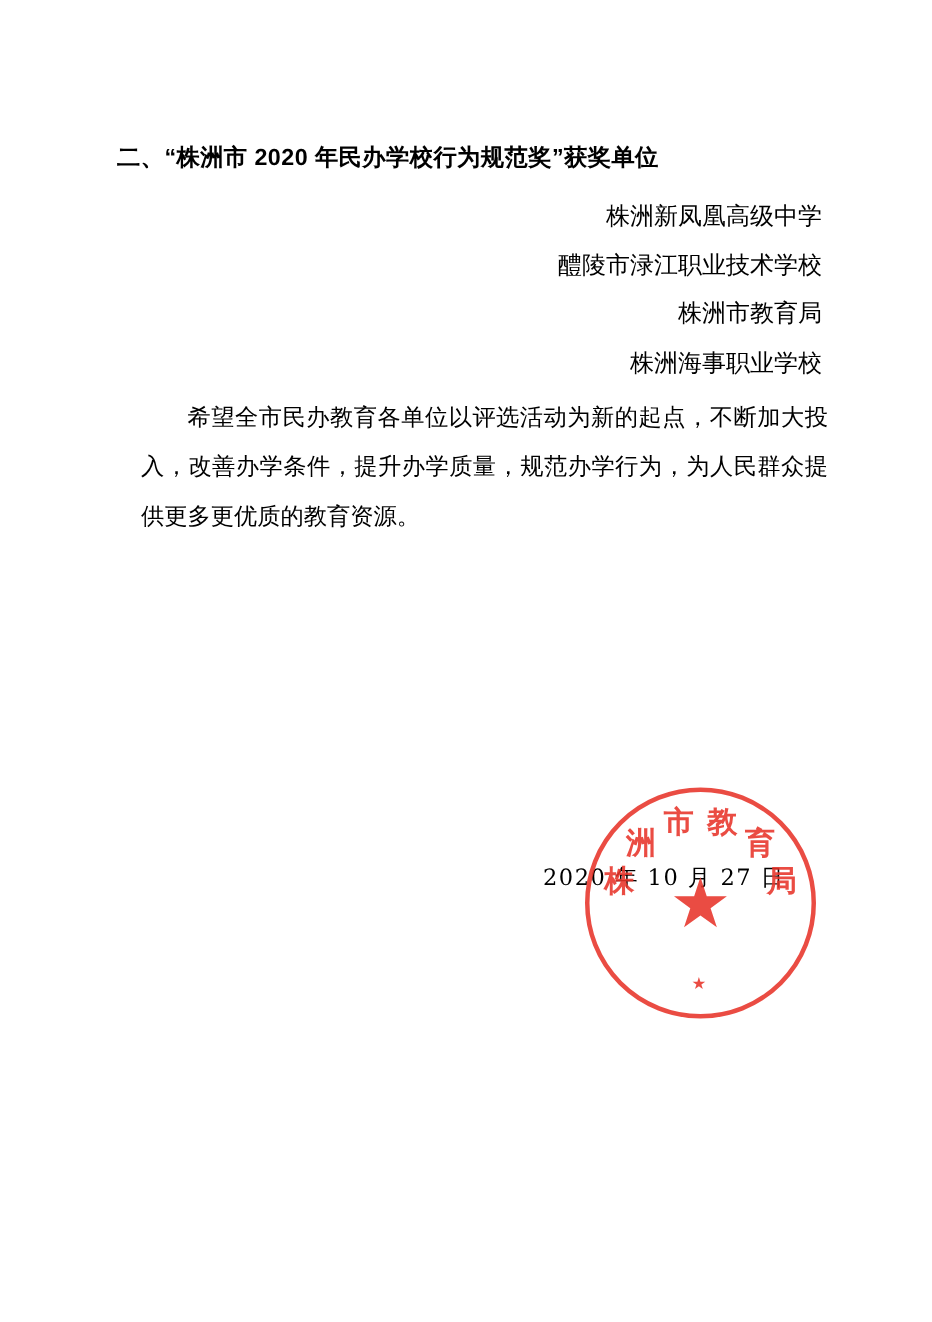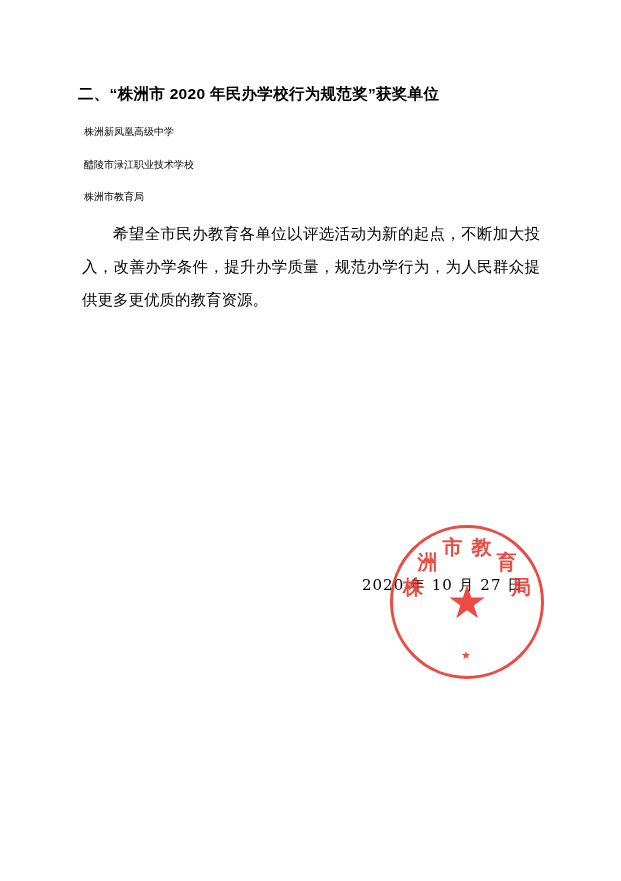--- a/index.html
+++ b/index.html
@@ -18,51 +18,52 @@
   .page {
     position: absolute;
     left: 0; top: 0;
     width: 621px;
     height: 881px;
     background: #fff;
   }
   .content {
     position: absolute;
     left: 78px;
-    top: 80px;
+    top: 92px;
     width: 470px;
   }
   .section-heading {
     font-family: "Liberation Sans", sans-serif;
     font-weight: bold;
     font-size: 15.5px;
     letter-spacing: 0.3px;
     line-height: 28px;
     margin: 0 0 8px 0;
     white-space: nowrap;
   }
   .award-list {
     list-style: none;
     margin: 0;
     padding: 0;
   }
   .award-item {
     font-family: "DejaVu Serif", serif;
-    font-size: 10px;
+    font-size: 16px;
     line-height: 32.5px;
     padding-left: 6px;
     white-space: nowrap;
+    text-align: right;
   }
   .closing {
     font-family: "DejaVu Serif", serif;
     font-size: 15.5px;
     line-height: 33px;
     text-align: justify;
     text-indent: 2em;
-    margin: 4px 0 0 4px;
+    margin: 4px 0 0 16px;
     width: 458px;
   }
   .signature-block {
     position: absolute;
     left: 362px;
     top: 570px;
     width: 185px;
     text-align: left;
     font-family: "DejaVu Serif", serif;
     font-size: 15px;
@@ -142,20 +143,21 @@
 <div class="page">
 
   <div class="content">
 
     <h2 class="section-heading">二、“株洲市 2020 年民办学校行为规范奖”获奖单位</h2>
 
     <ul class="award-list">
       <li class="award-item">株洲新凤凰高级中学</li>
       <li class="award-item">醴陵市渌江职业技术学校</li>
       <li class="award-item">株洲市教育局</li>
+      <li class="award-item">株洲海事职业学校</li>
     </ul>
 
     <p class="closing">希望全市民办教育各单位以评选活动为新的起点，不断加大投入，改善办学条件，提升办学质量，规范办学行为，为人民群众提供更多更优质的教育资源。</p>
   </div>
 
   <div class="signature-block">
     <div class="sig-line">2020 年 10 月 27 日</div>
   </div>
 
   <div class="seal">

